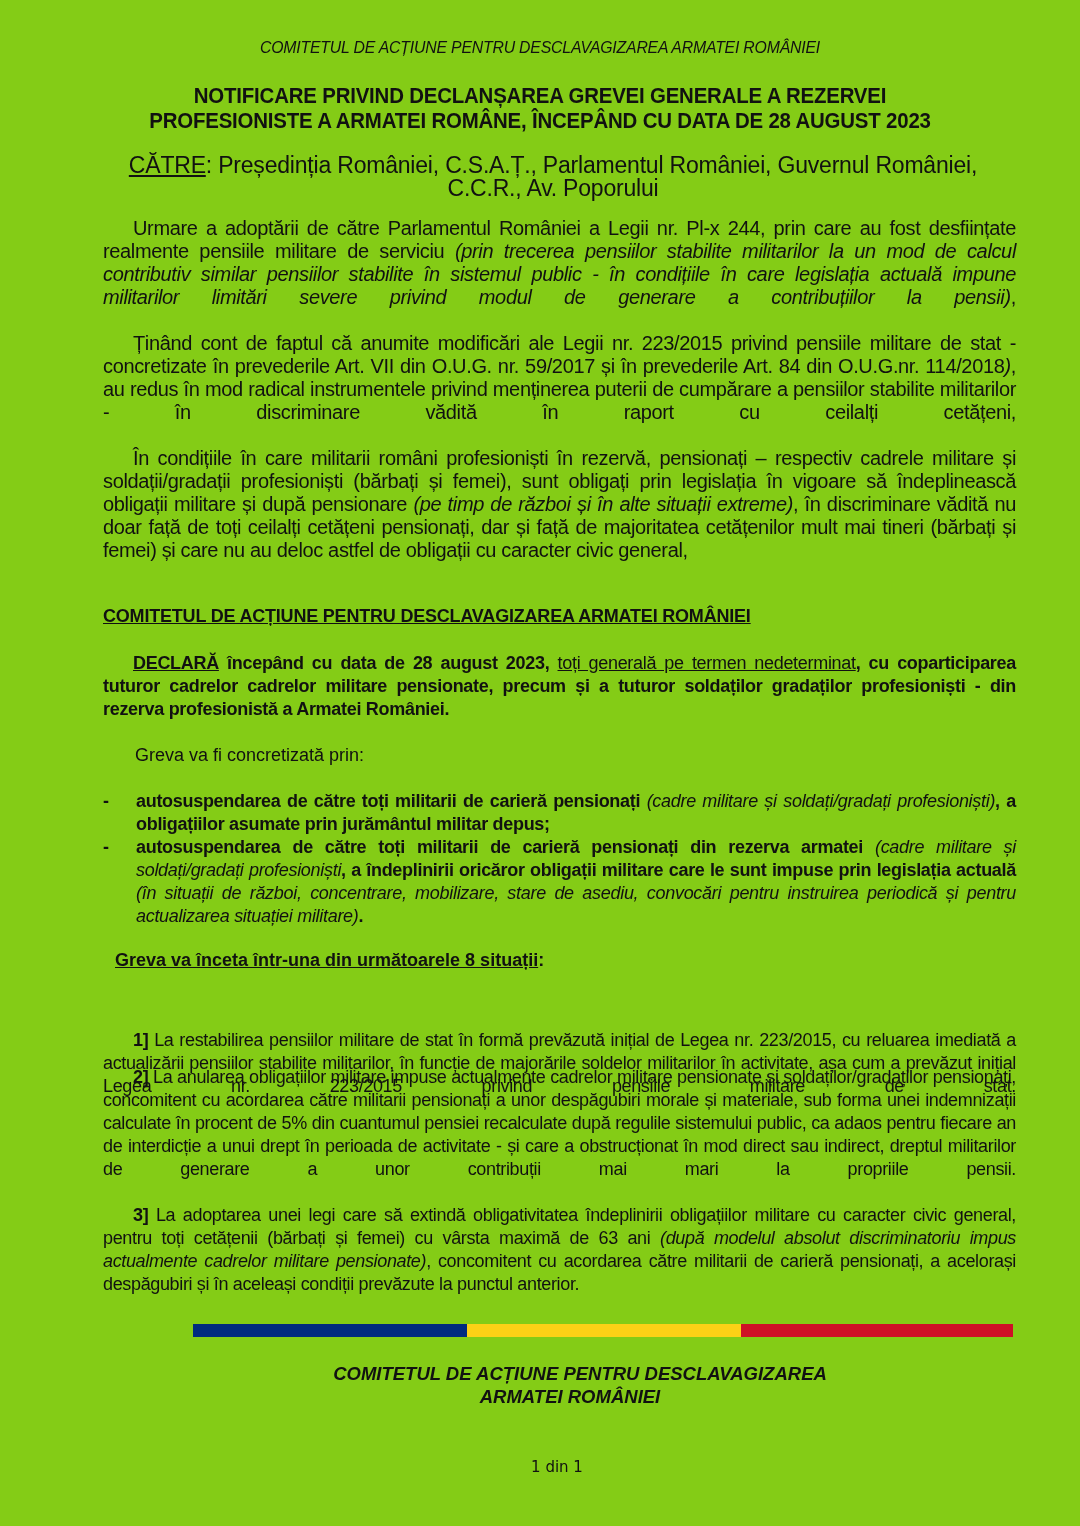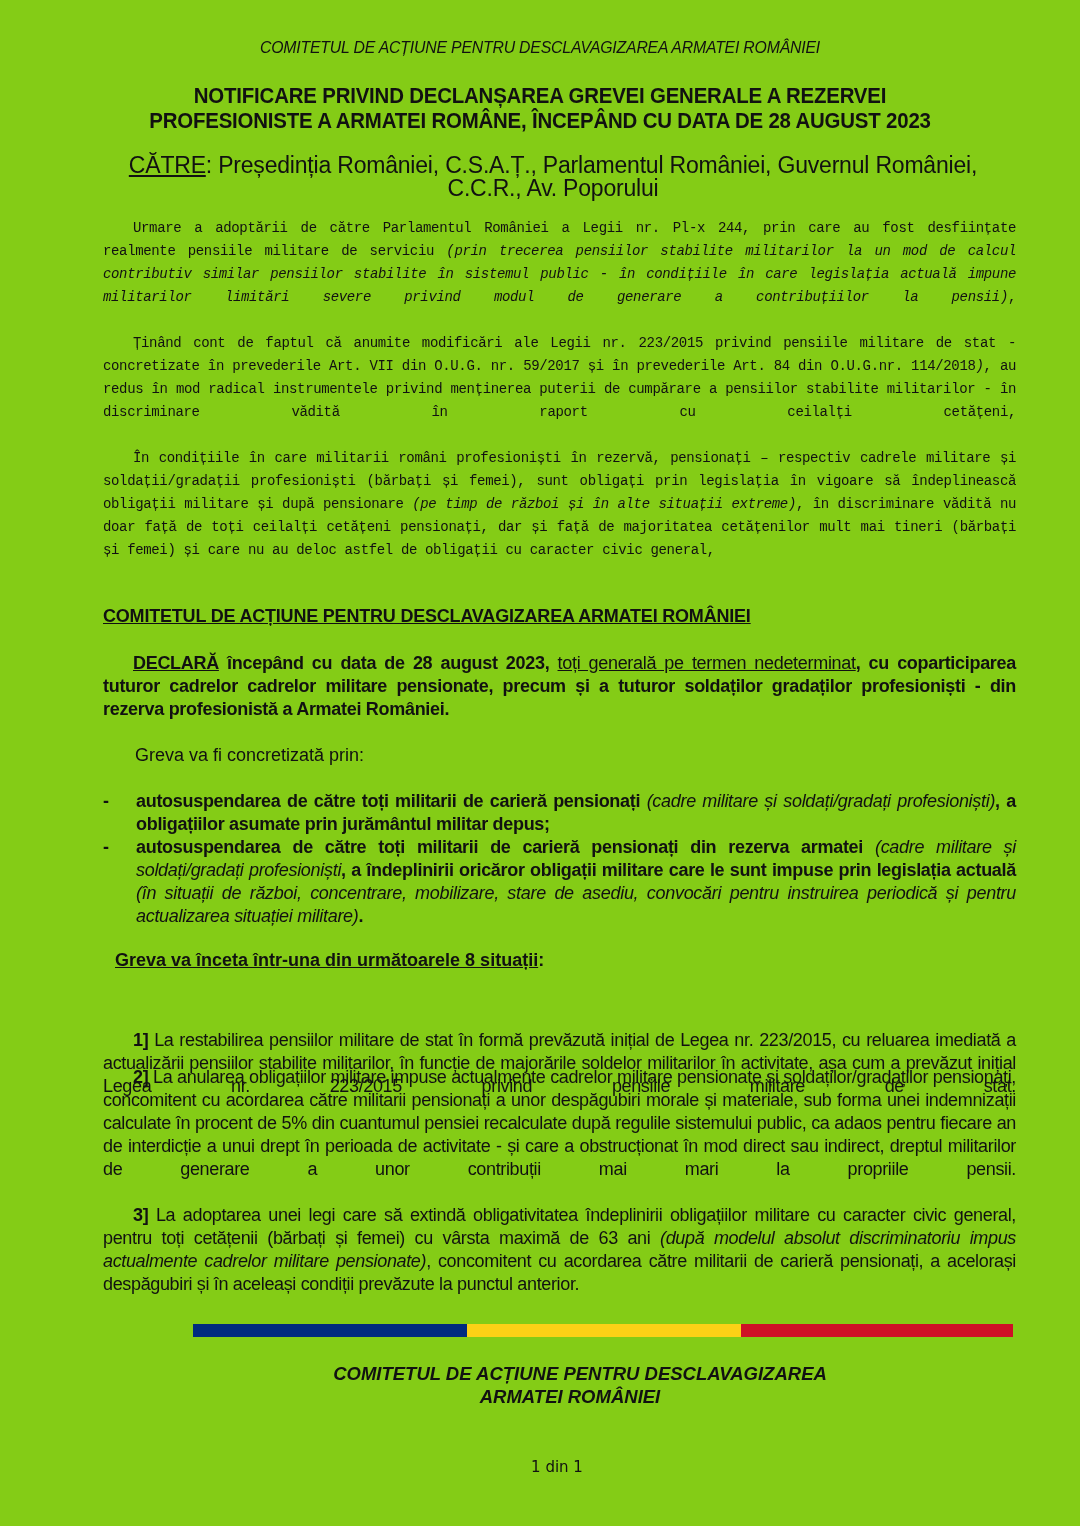--- a/index.html
+++ b/index.html
@@ -45,26 +45,25 @@
       font-size: 23px;
       line-height: 23px;
       letter-spacing: -0.2px;
       text-align: center;
     }
     .recipients .lbl { text-decoration: underline; }
     .recipients .line2 { padding-left: 72px; display: block; }
 
     .para {
       left: 103px; width: 913px;
-      font-size: 14px;
+      font-size: 20px;
       line-height: 23px;
       text-align: justify;
       text-align-last: justify;
       letter-spacing: -0.35px;
-      font-family: Liberation Mono, monospace;
     }
     .para.last-left { text-align-last: left; }
     .indent { display: inline-block; width: 30px; }
     .it { font-style: italic; }
     .b { font-weight: bold; }
     .u { text-decoration: underline; }
 
     .section-head {
       left: 103px; top: 606px;
       font-size: 18px;

